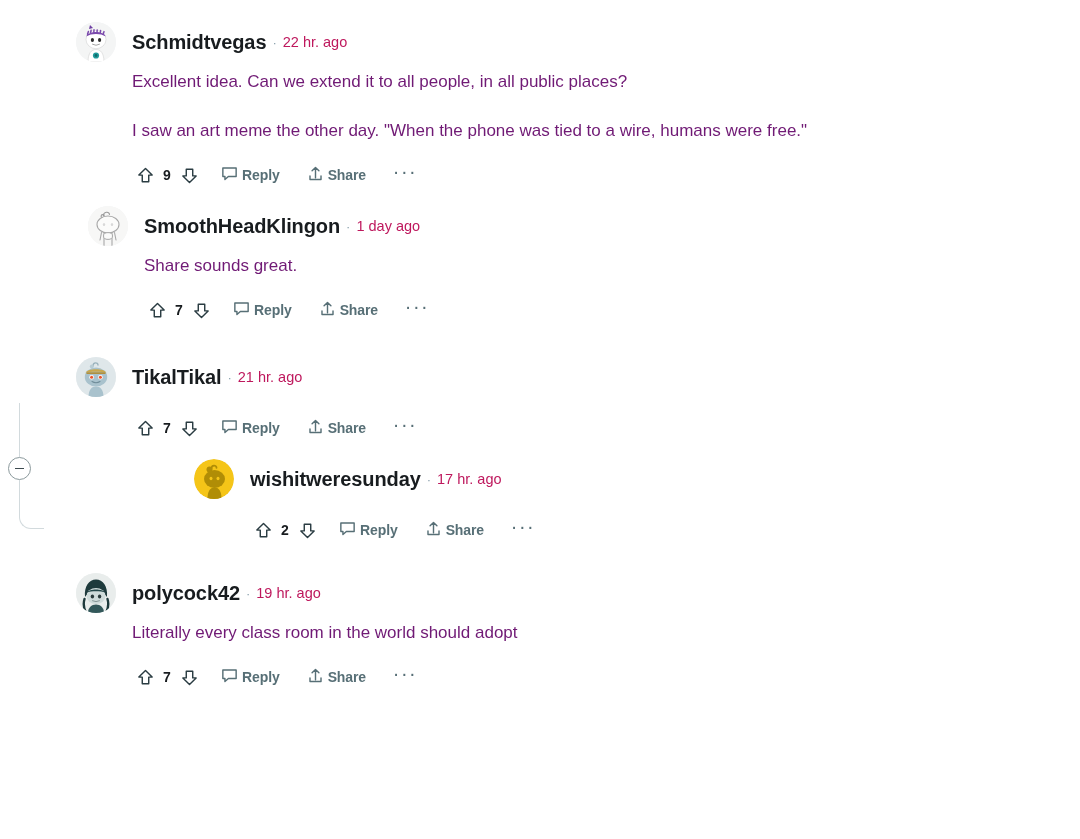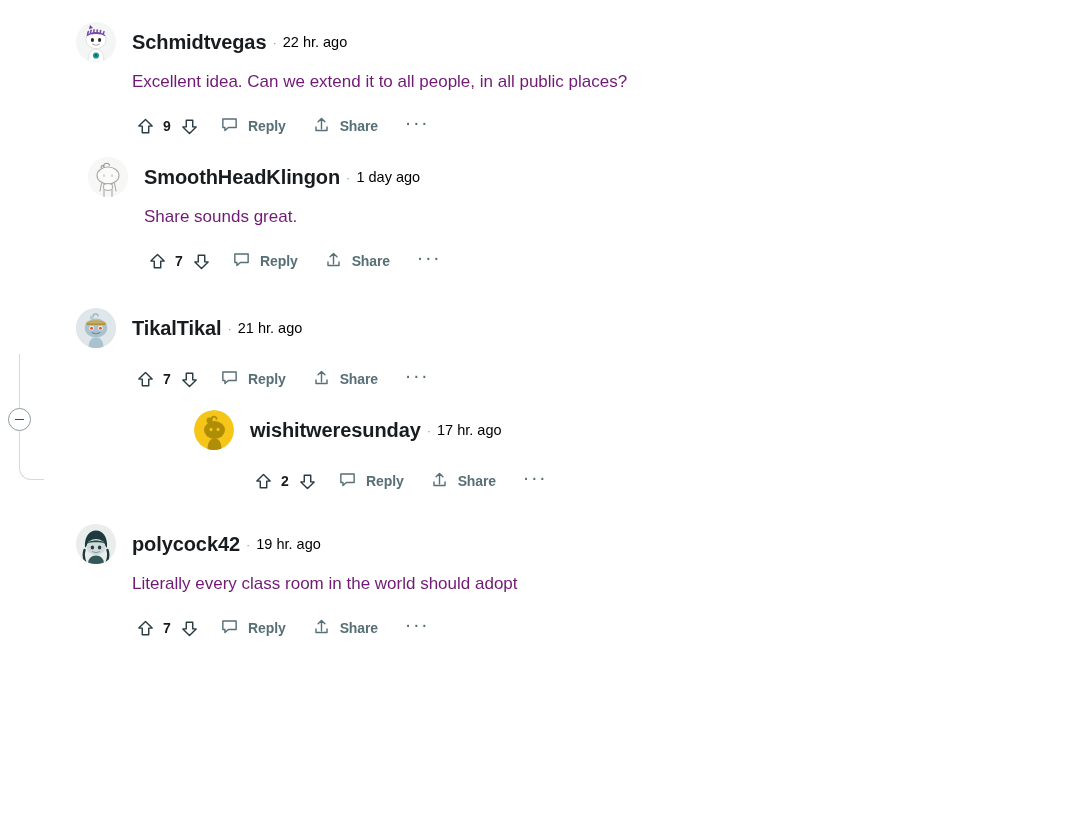--- a/index.html
+++ b/index.html
@@ -62,21 +62,21 @@
     color: #181c1f;
     letter-spacing: -0.1px;
   }
   .c-dot {
     color: #8ba1ad;
     font-size: 13px;
     margin: 0 6px;
   }
   .c-time {
     font-size: 14.5px;
-    color: #000000;
+    color: #be185d;
   }
 
   
   .c-body {
     padding-left: 56px;
     padding-top: 6px;
   }
   .c-para {
     font-size: 17px;
     line-height: 27px;
@@ -111,21 +111,21 @@
     font-size: 14px;
     font-weight: 700;
     color: #181c1f;
     min-width: 12px;
     text-align: center;
     margin: 0 3px;
   }
   .action-btn {
     display: inline-flex;
     align-items: center;
-    gap: 9px;
+    gap: 3px;
     margin-right: 26px;
     cursor: pointer;
   }
   .action-label {
     font-size: 14px;
     font-weight: 700;
     color: #576f76;
     letter-spacing: -0.1px;
   }
   .more-btn {
@@ -208,20 +208,21 @@
           <circle cx="20" cy="33.5" r="1.4" fill="#0d6b6b"></circle>
         </svg>
       </div>
       <div class="c-header">
         <span class="c-author">Schmidtvegas</span>
         <span class="c-dot">·</span>
         <span class="c-time">22 hr. ago</span>
       </div>
       <div class="c-body">
         <p class="c-para">Excellent idea. Can we extend it to all people, in all public places?</p>
+        <p class="c-para">I saw an art meme the other day. "When the phone was tied to a wire, humans were free."</p>
       </div>
       <div class="c-actions">
         <div class="vote-group">
           <span class="icon-btn">
             <svg width="19" height="19" viewBox="0 0 20 20">
                 <path d="M10 2.6 L17 9.6 L13.4 9.6 L13.4 16.6 L6.6 16.6 L6.6 9.6 L3 9.6 Z" fill="none" stroke="#2a3c42" stroke-width="1.5" stroke-linejoin="round"></path>
               </svg>
           </span>
           <span class="vote-count">9</span>
           <span class="icon-btn">

